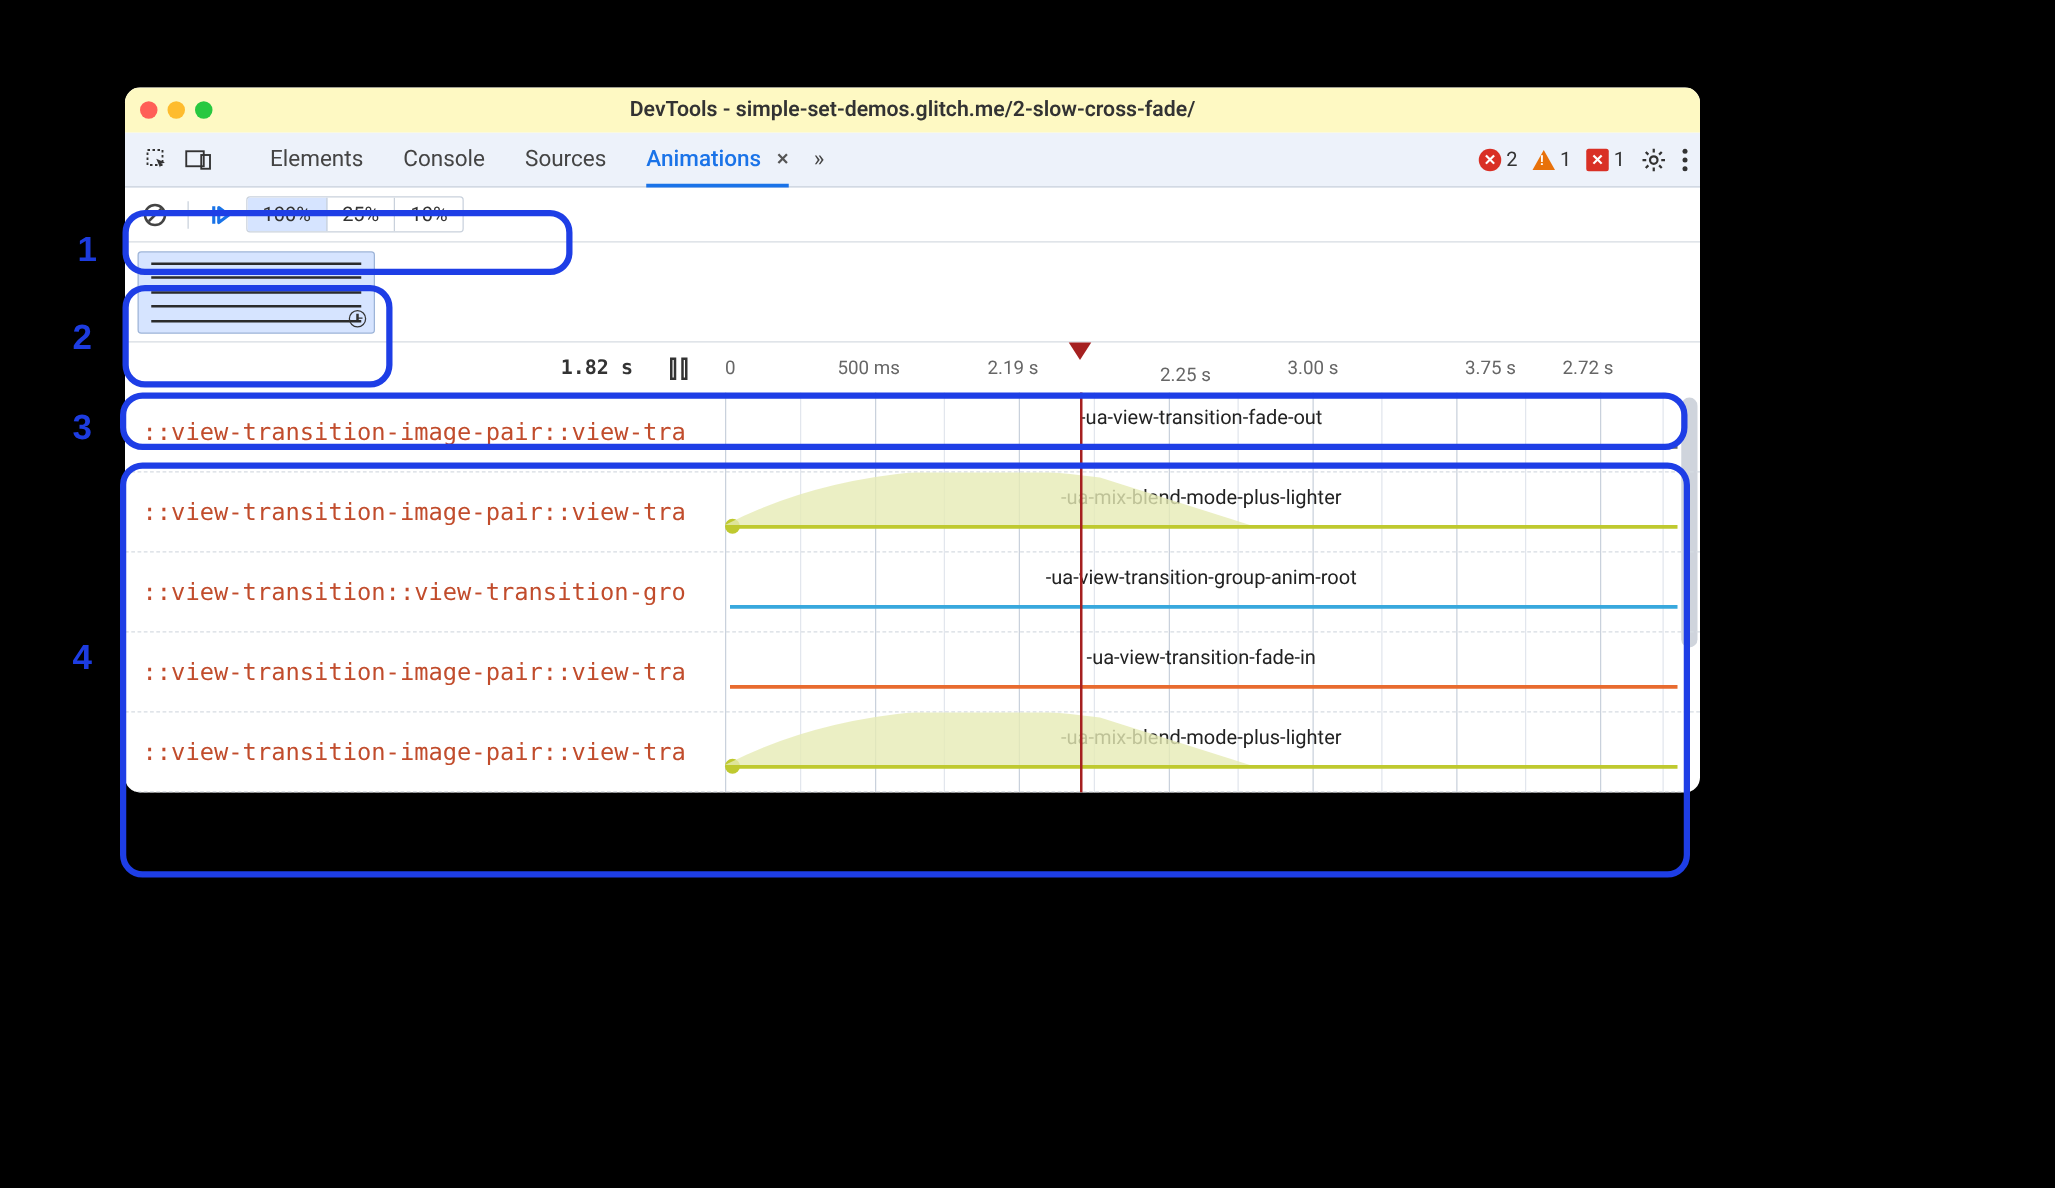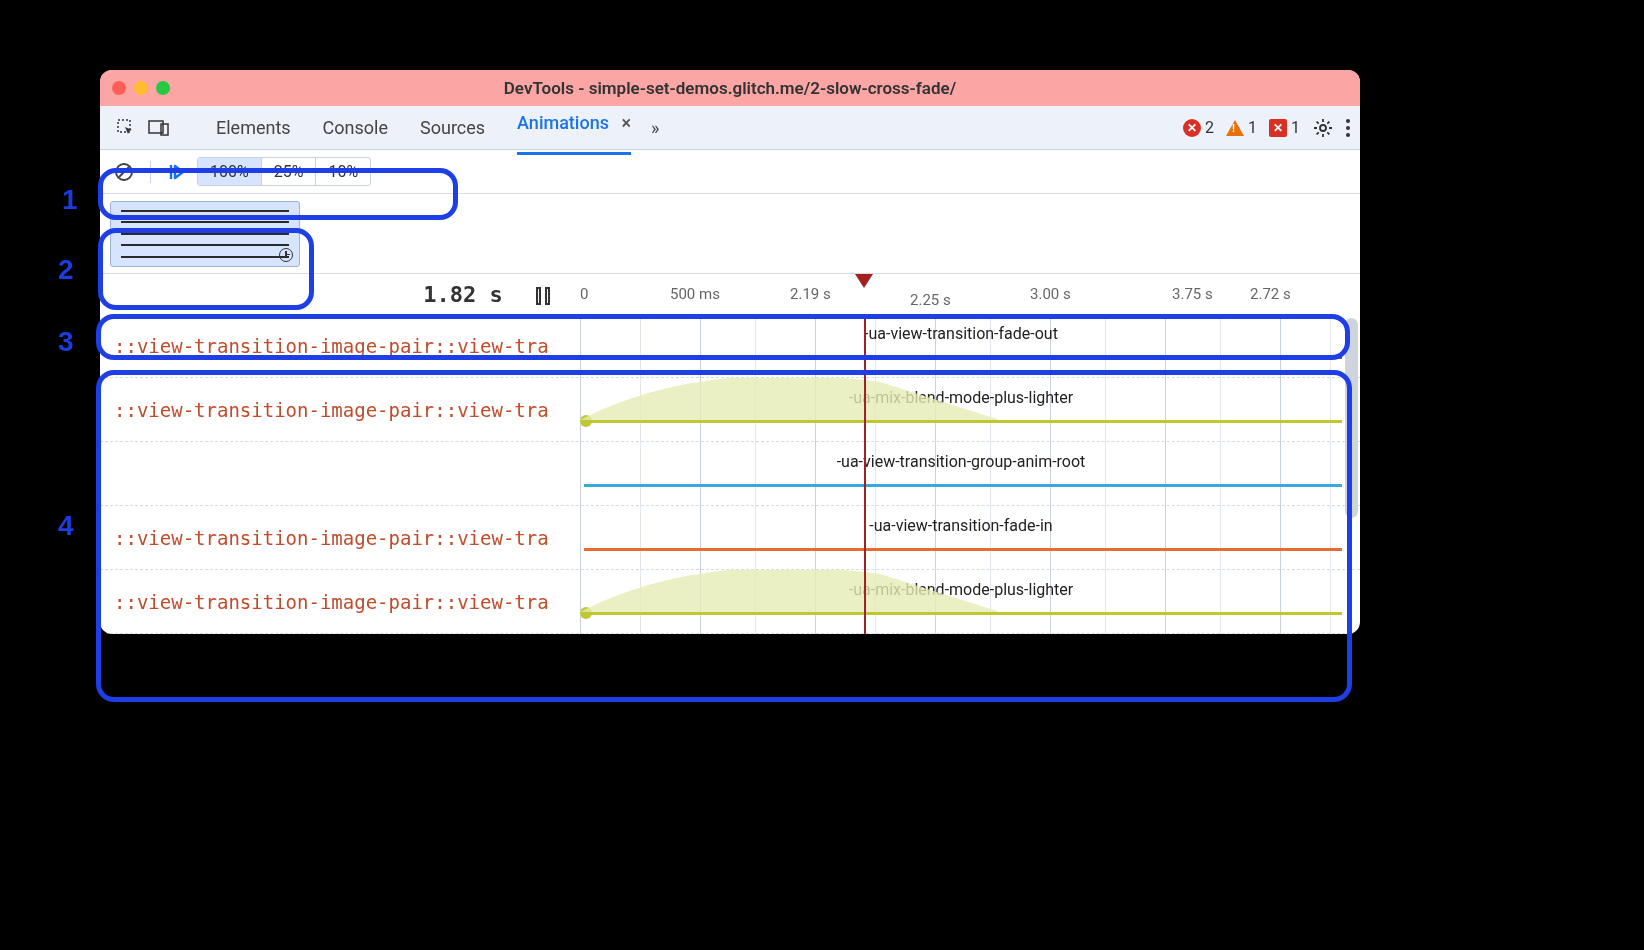--- a/index.html
+++ b/index.html
@@ -29,21 +29,21 @@
     left: 100px;
     top: 70px;
     width: 1260px;
     background: #fff;
     border-radius: 12px;
     overflow: hidden;
     box-shadow: 0 10px 40px rgba(0,0,0,0.5);
   }
   .titlebar {
     height: 36px;
-    background: #fca5a5;
+    background: #fef9c3;
     display: flex;
     align-items: center;
     padding: 0 12px;
     position: relative;
   }
   .traffic { display: flex; gap: 8px; }
   .tl { width: 14px; height: 14px; border-radius: 50%; }
   .tl.red { background: #ff5f57; }
   .tl.yellow { background: #febc2e; }
   .tl.green { background: #28c840; }
@@ -65,21 +65,21 @@
     padding: 0 10px;
     font-size: 18px;
     color: #333;
   }
   .tabstrip .icon { margin: 0 6px; color: #333; display:flex; align-items:center;}
   .tabstrip .tab { margin: 0 16px; color: #444; cursor: pointer; }
   .tabstrip .tab.active {
     color: #1a73e8;
     font-weight: 500;
     border-bottom: 3px solid #1a73e8;
-    padding-bottom: 19px;
+    padding-bottom: 9px;
     margin-bottom: -12px;
   }
   .tab .close { margin-left: 8px; color: #555;}
   .spacer { flex: 1; }
   .errbadge { display: flex; align-items: center; gap: 4px; margin: 0 6px; font-size: 16px; }
   .errbadge .circle { width:18px; height:18px; border-radius:50%; display:flex;align-items:center;justify-content:center;color:#fff;font-size:12px;font-weight:bold;}
   .errbadge .circle.red { background:#d93025;}
   .errbadge .tri { width:0;height:0;border-left:9px solid transparent;border-right:9px solid transparent;border-bottom:16px solid #e8710a; position:relative;}
   .errbadge .tri::after{content:"!";position:absolute;left:-3px;top:2px;font-size:11px;color:#fff;font-weight:bold;}
   .errbadge .sq { width:18px;height:18px;background:#d93025;color:#fff;display:flex;align-items:center;justify-content:center;font-size:12px;font-weight:bold;border-radius:2px;}
@@ -157,21 +157,21 @@
     font-size: 17px;
     color: #333;
     position: relative;
   }
   .ruler-left {
     width: 480px;
     text-align: right;
     padding-right: 30px;
     font-family: ui-monospace, Menlo, monospace;
     font-weight: 600;
-    font-size: 22px;
+    font-size: 16px;
   }
   .pause-icon { display:inline-flex; gap:4px; margin-left: 20px; vertical-align:middle;}
   .pause-icon span{width:5px;height:18px;border:2px solid #333;}
   .ruler-right {
     flex: 1;
     position: relative;
     height: 100%;
     display: flex;
     align-items: center;
   }
@@ -387,21 +387,21 @@
       <span class="pause-icon">
           <span></span>
           <span></span>
         </span>
     </div>
     <div class="ruler-right">
       <div class="playhead" style="left:284px;"></div>
       <span class="tick" style="left:0px;">0</span>
       <span class="tick" style="left:90px;">500 ms</span>
       <span class="tick" style="left:210px;">2.19 s</span>
-      <span class="tick" style="left:330px;margin-top:11px;">2.25 s</span>
+      <span class="tick" style="left:348px;margin-top:11px;">2.25 s</span>
       <span class="tick" style="left:450px;">3.00 s</span>
       <span class="tick" style="left:592px;">3.75 s</span>
       <span class="tick" style="left:670px;">2.72 s</span>
     </div>
   </div>
 
   <div class="anims">
     <div class="grid-bg">
       <div class="vline strong" style="left:0px;"></div>
       <div class="vline" style="left:60px;"></div>
@@ -435,20 +435,21 @@
         <svg class="easing-curve" viewBox="0 0 420 42" preserveAspectRatio="none">
           <path d="M0 42 Q 120 -20 300 4 L 420 42 Z" fill="#e6ebb5" opacity="0.8"></path>
         </svg>
         <div class="anim-name">-ua-mix-blend-mode-plus-lighter</div>
         <div class="anim-line c-olive"></div>
         <div class="anim-dot" style="background:#bfc92f;"></div>
       </div>
     </div>
 
     <div class="anim-row">
+      <div class="anim-label">::view-transition::view-transition-gro</div>
       <div class="anim-track">
         <div class="anim-name">-ua-view-transition-group-anim-root</div>
         <div class="anim-line c-blue"></div>
       </div>
     </div>
 
     <div class="anim-row">
       <div class="anim-label">::view-transition-image-pair::view-tra</div>
       <div class="anim-track">
         <div class="anim-name">-ua-view-transition-fade-in</div>

